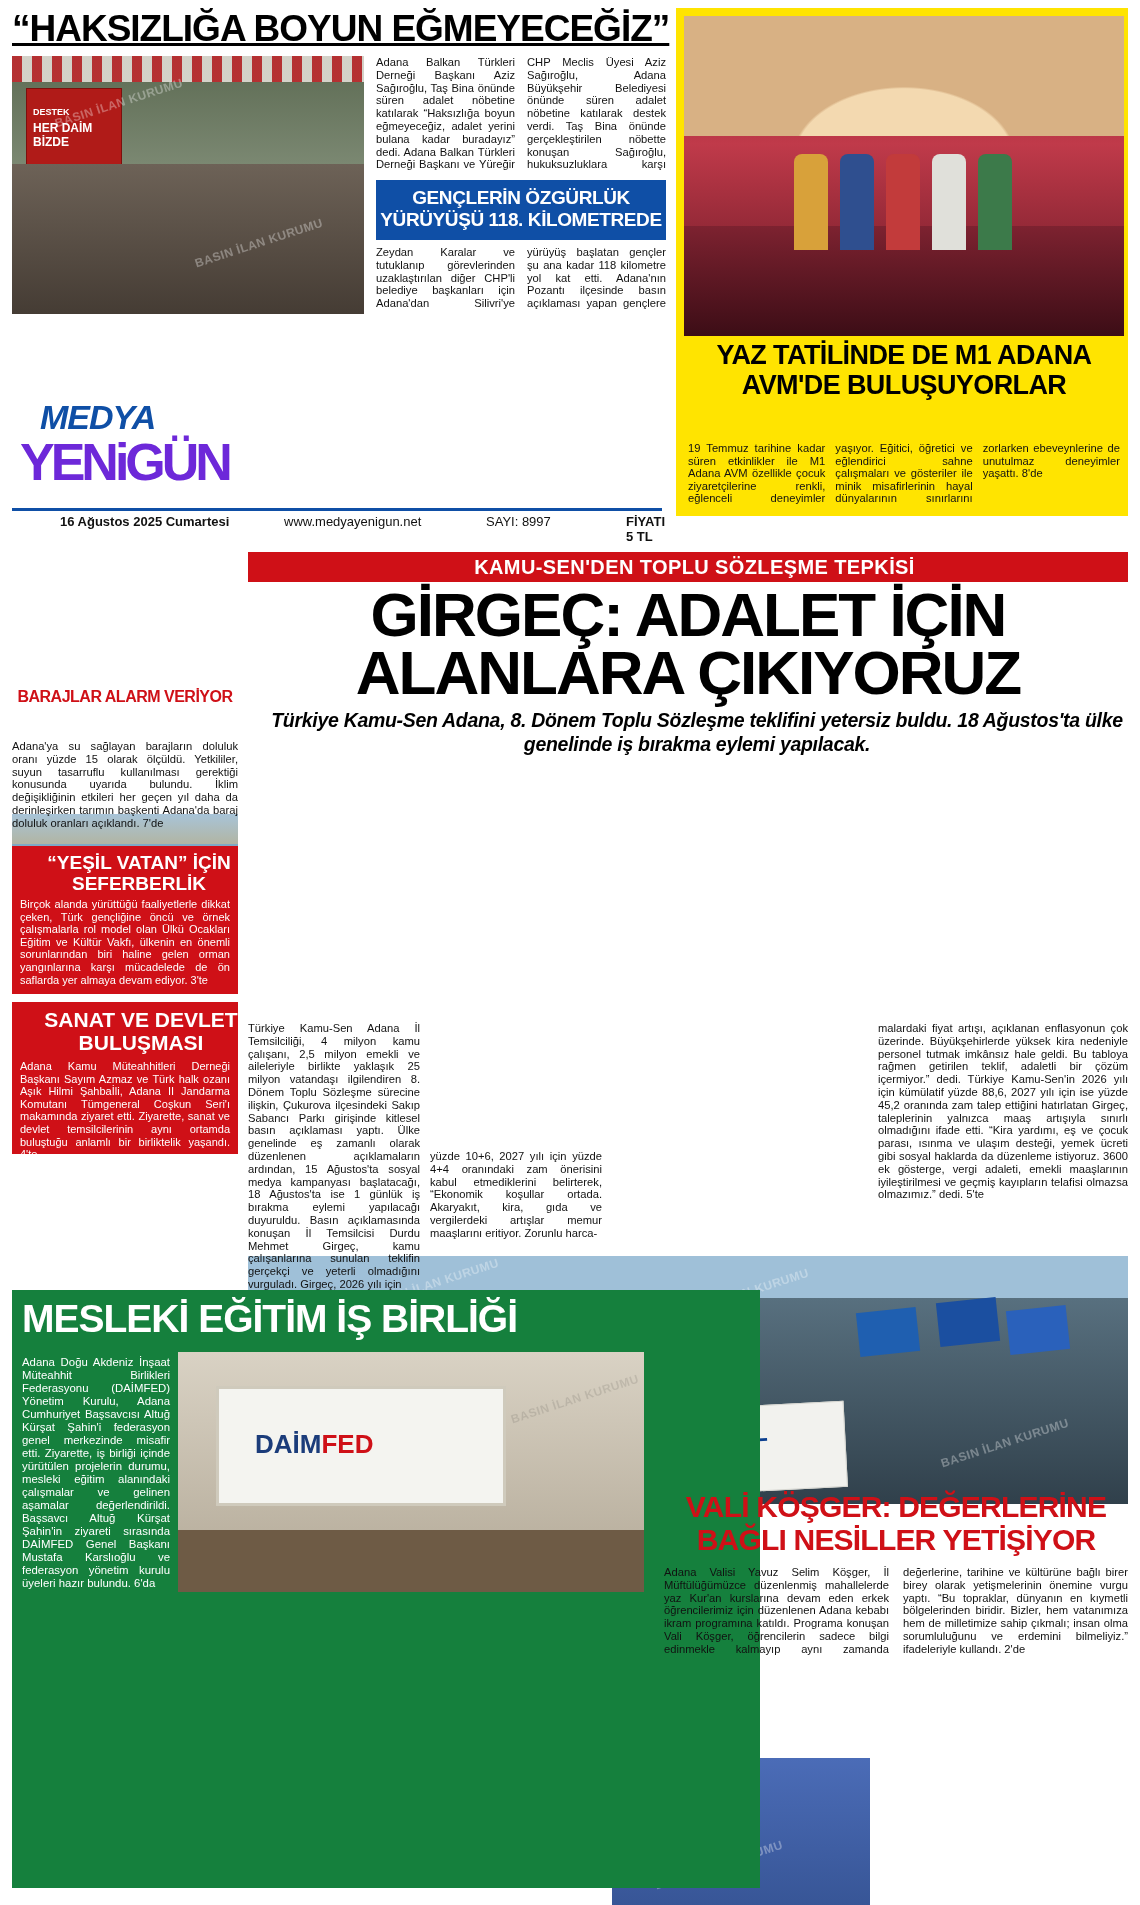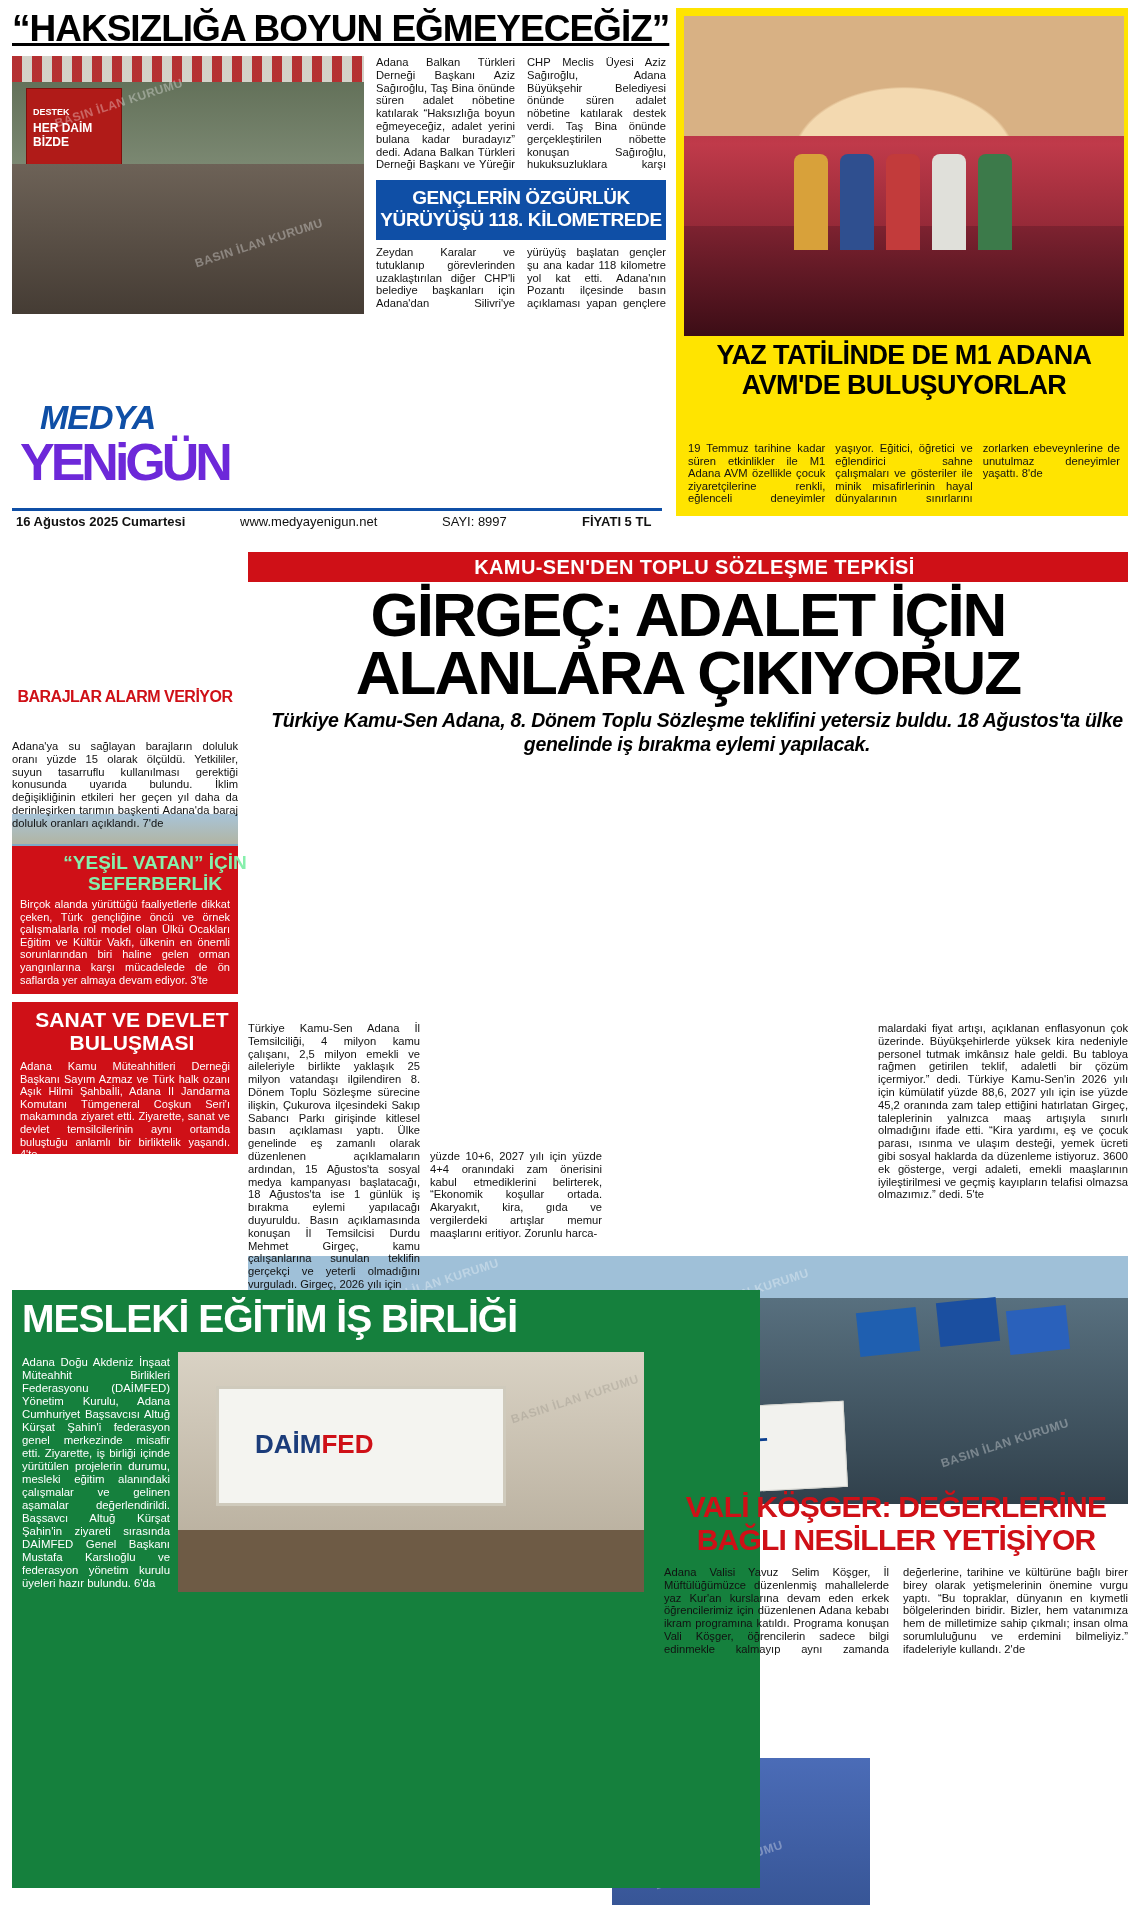--- a/index.html
+++ b/index.html
@@ -112,21 +112,21 @@
   .mh-medya {
     position:absolute; left: 28px; top: 0; font-size: 34px; font-weight: bold;
     color: #0f4fa6; font-style: italic; letter-spacing: -1px;
   }
   .mh-yenigun {
     position:absolute; left: 8px; top: 24px; font-size: 52px; font-weight: bold;
     color: #6d28d9; letter-spacing: -4px; line-height: 80px;
   }
   .mh-rule { position:absolute; left:0; top:110px; width: 650px; height: 3px; background:#0f4fa6;}
   .mh-meta { position:absolute; left:0; top:116px; width:650px; height:22px; }
-  .mh-meta span { position:absolute; font-size: 13px; font-weight: bold; color:#111; }
+  .mh-meta span { position:absolute; font-size: 13px; font-weight: bold; color:#111;margin-left:44px; }
   .mh-date { left: 4px; }
   .mh-url  { left: 228px; font-weight: normal !important; }
   .mh-sayi { left: 430px; font-weight: normal !important; }
   .mh-fiyat{ left: 570px; }
 
   
   .lc-photo {
     left: 12px; top: 556px; width: 226px; height: 120px;
     background: linear-gradient(#a8c4d8, #b9a878 45%, #6e7f54);
   }
@@ -140,33 +140,33 @@
   }
   .lc-red-text {
     left: 12px; top: 740px; width: 226px;
     font-size: 11.2px; line-height: 12.8px; text-align: justify; color:#111;
   }
   .lc-box2 {
     left: 12px; top: 846px; width: 226px; height: 148px;
     background: #cf1017;
   }
   .lc-box2 .bt {
-    position:absolute; left:16px; top:6px; width:226px; color:#86efac; font-weight:bold;
+    position:absolute; left:0; top:6px; width:226px; color:#ffffff; font-weight:bold;
     font-size:19px; line-height:21px; text-align:center;padding-left:28px;
   }
   .lc-box2 .bx {
     position:absolute; left:8px; top:52px; width:210px; color:#fff;
     font-size:11px; line-height:12.6px; text-align:justify;
   }
   .lc-box3 {
     left: 12px; top: 1002px; width: 226px; height: 152px;
     background: #cf1017;
   }
   .lc-box3 .bt {
-    position:absolute; left:7px; top:6px; width:226px; color:#fff; font-weight:bold;
+    position:absolute; left:16px; top:6px; width:226px; color:#fff; font-weight:bold;
     font-size:21px; line-height:23px; text-align:center;
   }
   .lc-box3 .bx {
     position:absolute; left:8px; top:58px; width:210px; color:#fff;
     font-size:11px; line-height:12.6px; text-align:justify;
   }
   .lc-photo2 {
     left: 12px; top: 1160px; width: 226px; height: 110px;
     background: linear-gradient(#2b3138,#4a545e);
   }

